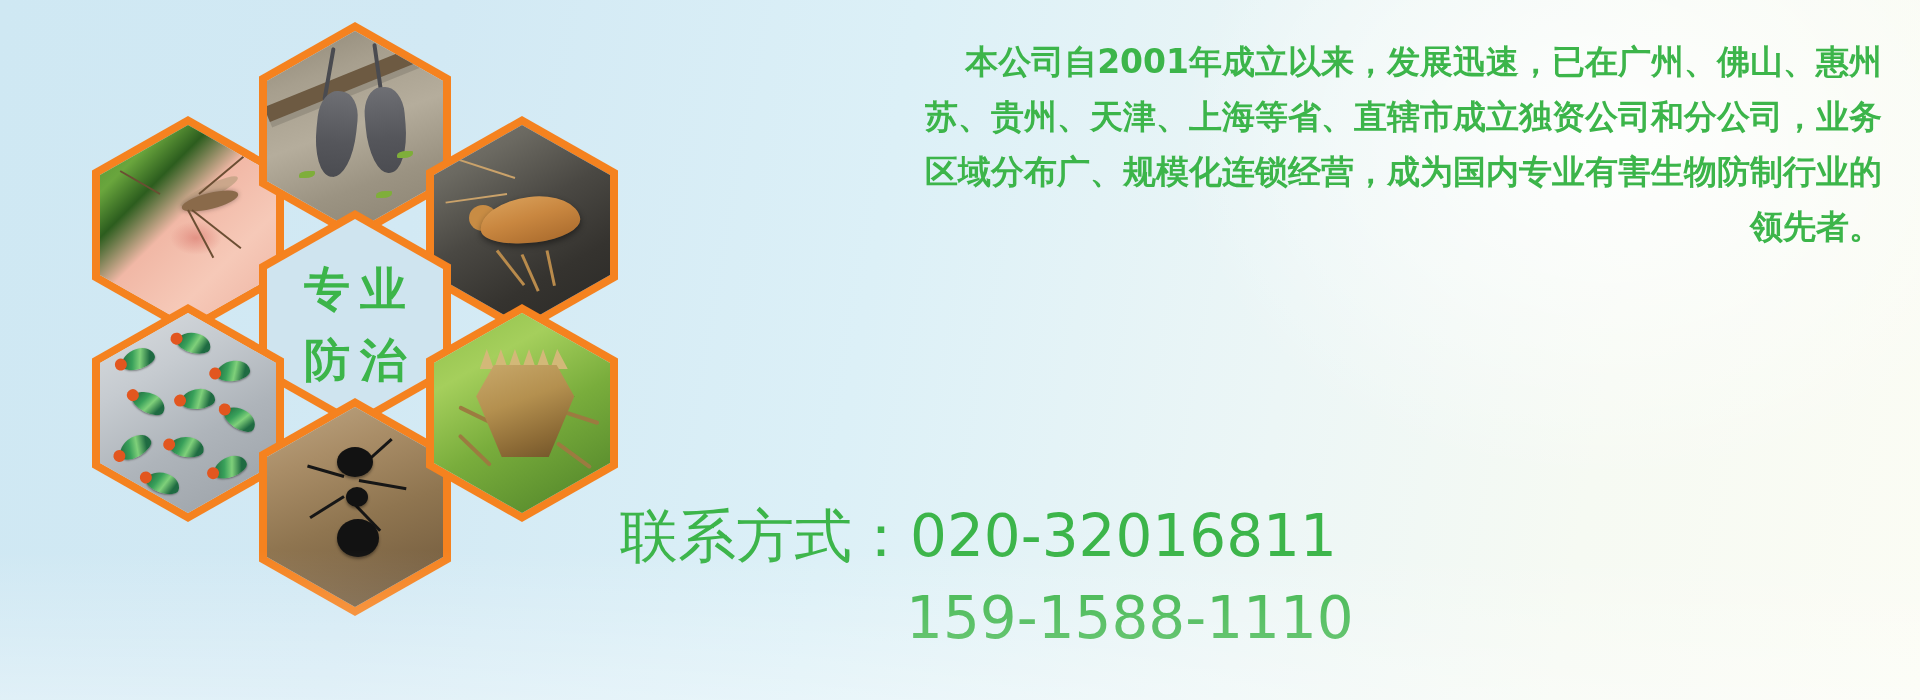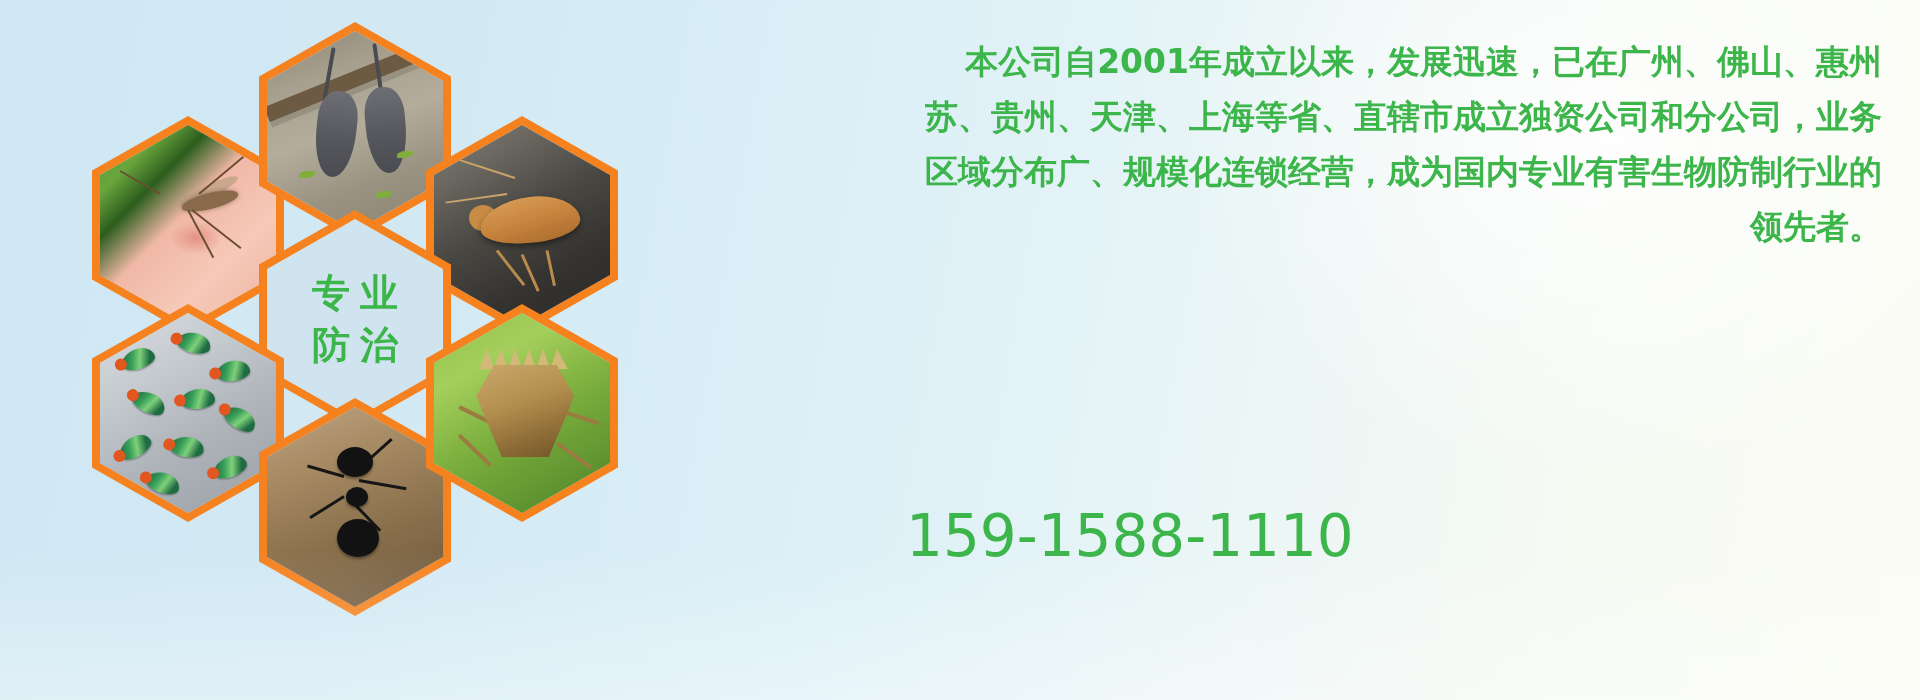--- a/index.html
+++ b/index.html
@@ -48,23 +48,24 @@
   .hex.h-left-bot   {left:0px;   top:296px;}
   .hex.h-bottom     {left:167px; top:390px;}
   .hex.h-right-bot  {left:334px; top:296px;}
 
   .hexlabel{
     position:absolute;left:167px;top:202px;width:192px;height:218px;
     display:flex;flex-direction:column;align-items:center;justify-content:center;
     gap:14px;pointer-events:none;
   }
   .hexlabel span{
-    color:#3cb54a;font-size:38px;font-weight:700;letter-spacing:10px;
+    color:#3cb54a;font-size:46px;font-weight:700;letter-spacing:10px;
     text-indent:10px;line-height:1;
     font-family:"DejaVu Sans","Liberation Sans",sans-serif;
+    margin-top:11px;
   }
 
   
   .ph{position:absolute;inset:0;}
 
   
   .ph-mosquito{background:linear-gradient(135deg,#4e8f33 0%,#6aa63d 18%,#2c5d1e 30%,#f1b8a6 46%,#f6c9b8 70%,#edb3a2 100%);}
   .ph-mosquito .body{position:absolute;left:46%;top:34%;width:58px;height:16px;background:#8a6a4a;border-radius:50%;transform:rotate(-14deg);box-shadow:0 0 5px rgba(0,0,0,.35);}
   .ph-mosquito .wing{position:absolute;left:44%;top:30%;width:64px;height:13px;background:rgba(190,160,130,.75);border-radius:50%;transform:rotate(-26deg);}
   .ph-mosquito .leg{position:absolute;background:#6b4e33;height:2px;transform-origin:left center;}
@@ -246,17 +247,18 @@
   </div>
 
   <div id="copy">
     <div class="para-line first">本公司自2001年成立以来，发展迅速，已在广州、佛山、惠州</div>
     <div class="para-line">苏、贵州、天津、上海等省、直辖市成立独资公司和分公司，业务</div>
     <div class="para-line">区域分布广、规模化连锁经营，成为国内专业有害生物防制行业的</div>
     <div class="para-line">领先者。</div>
   </div>
 
   <div id="contact">
+    <div class="contact-line">联系方式：020-32016811</div>
     <div class="contact-line second">159-1588-1110</div>
   </div>
 
   <div id="bottomfade"></div>
 </div>
 
 </body></html>

